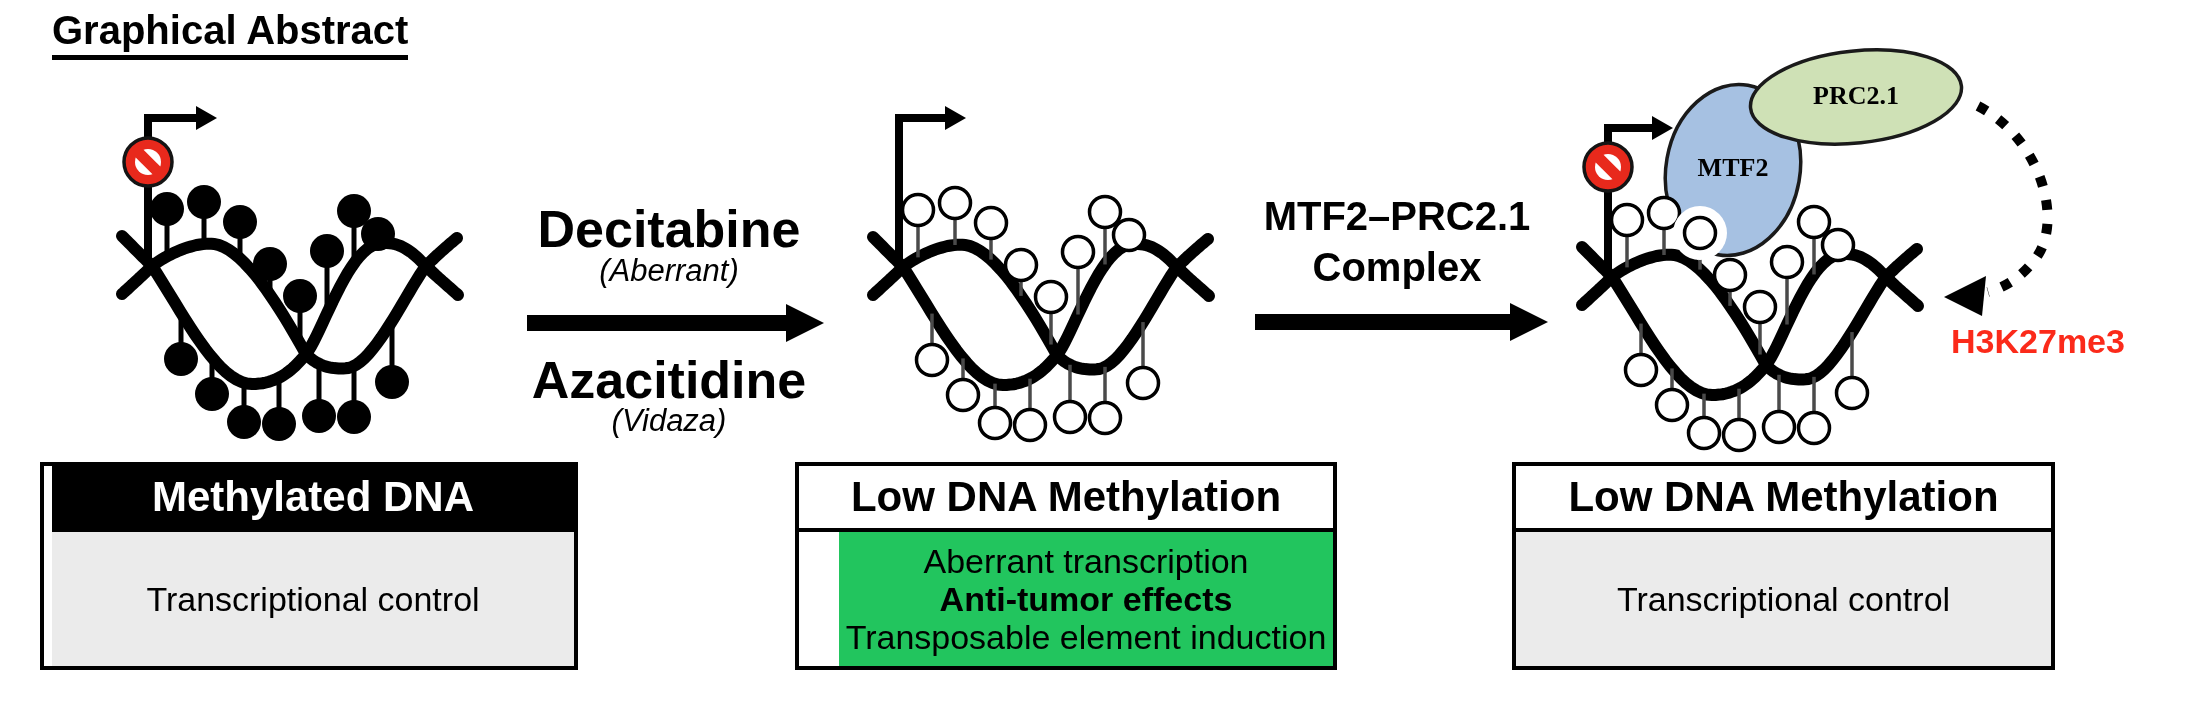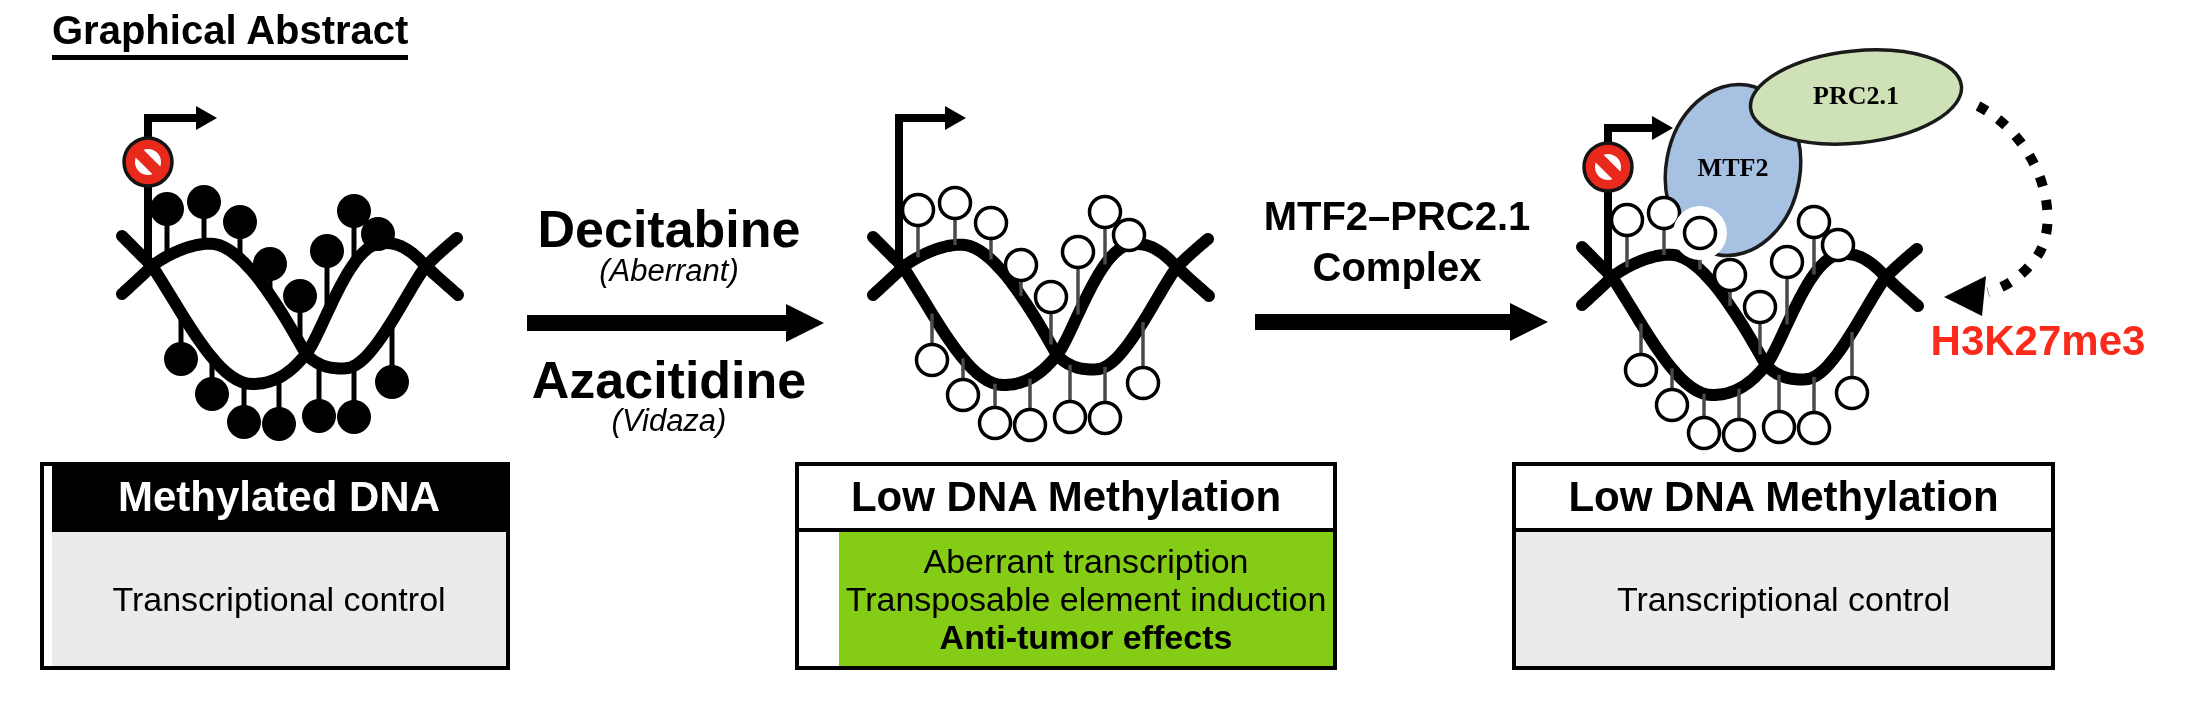--- a/index.html
+++ b/index.html
@@ -24,21 +24,21 @@
     left:52px;top:8px;
     font-size:40px;font-weight:bold;
     border-bottom:5px solid #000;
     padding-bottom:2px;
     white-space:nowrap;
   }
   .drug-name{font-size:52px;font-weight:bold;}
   .drug-brand{font-size:31px;font-style:italic;}
   .complex-line{font-size:40px;font-weight:bold;}
   .protein-lbl{font-size:26px;font-weight:bold;font-family:Liberation Serif, serif;}
-  .histone-lbl{font-size:42px;font-weight:bold;}
+  .histone-lbl{font-size:34px;font-weight:bold;}
   .infobox{
     position:absolute;
     border:4px solid #000;
     box-sizing:border-box;
     background:#fff;
     display:flex;flex-direction:column;
   }
   .box-header{
     height:66px;
     display:flex;align-items:center;justify-content:center;
@@ -217,33 +217,33 @@
   <div class="lbl drug-name" style="left:669px;top:380px;">Azacitidine</div>
   <div class="lbl drug-brand" style="left:669px;top:421px;">(Vidaza)</div>
 
   <div class="lbl complex-line" style="left:1397px;top:216px;">MTF2–PRC2.1</div>
   <div class="lbl complex-line" style="left:1397px;top:267px;">Complex</div>
 
   <div class="lbl protein-lbl" style="left:1733px;top:168px;">MTF2</div>
   <div class="lbl protein-lbl" style="left:1856px;top:96px;">PRC2.1</div>
   <div class="lbl histone-lbl" style="left: 2038px; top: 341px; color: rgb(251, 42, 26);">H3K27me3</div>
 
-  <div class="infobox" style="left:40px;top:462px;width:470px;height:208px;padding-left:8px;">
+  <div class="infobox" style="left:40px;top:462px;width:538px;height:208px;padding-left:8px;">
     <div class="box-header dark">Methylated DNA</div>
     <div class="box-body" style="background: rgb(235, 235, 235);">
       <div class="box-line">Transcriptional control</div>
     </div>
   </div>
 
   <div class="infobox" style="left:795px;top:462px;width:542px;height:208px;">
     <div class="box-header">Low DNA Methylation</div>
-    <div class="box-body" style="background: #84cc16; margin-left: 40px;">
+    <div class="box-body" style="background: #22c55e; margin-left: 40px;">
       <div class="box-line">Aberrant transcription</div>
+      <div class="box-line bold">Anti-tumor effects</div>
       <div class="box-line">Transposable element induction</div>
-      <div class="box-line bold">Anti-tumor effects</div>
     </div>
   </div>
 
   <div class="infobox" style="left:1512px;top:462px;width:543px;height:208px;">
     <div class="box-header">Low DNA Methylation</div>
     <div class="box-body" style="background: rgb(235, 235, 235);">
       <div class="box-line">Transcriptional control</div>
     </div>
   </div>
 

